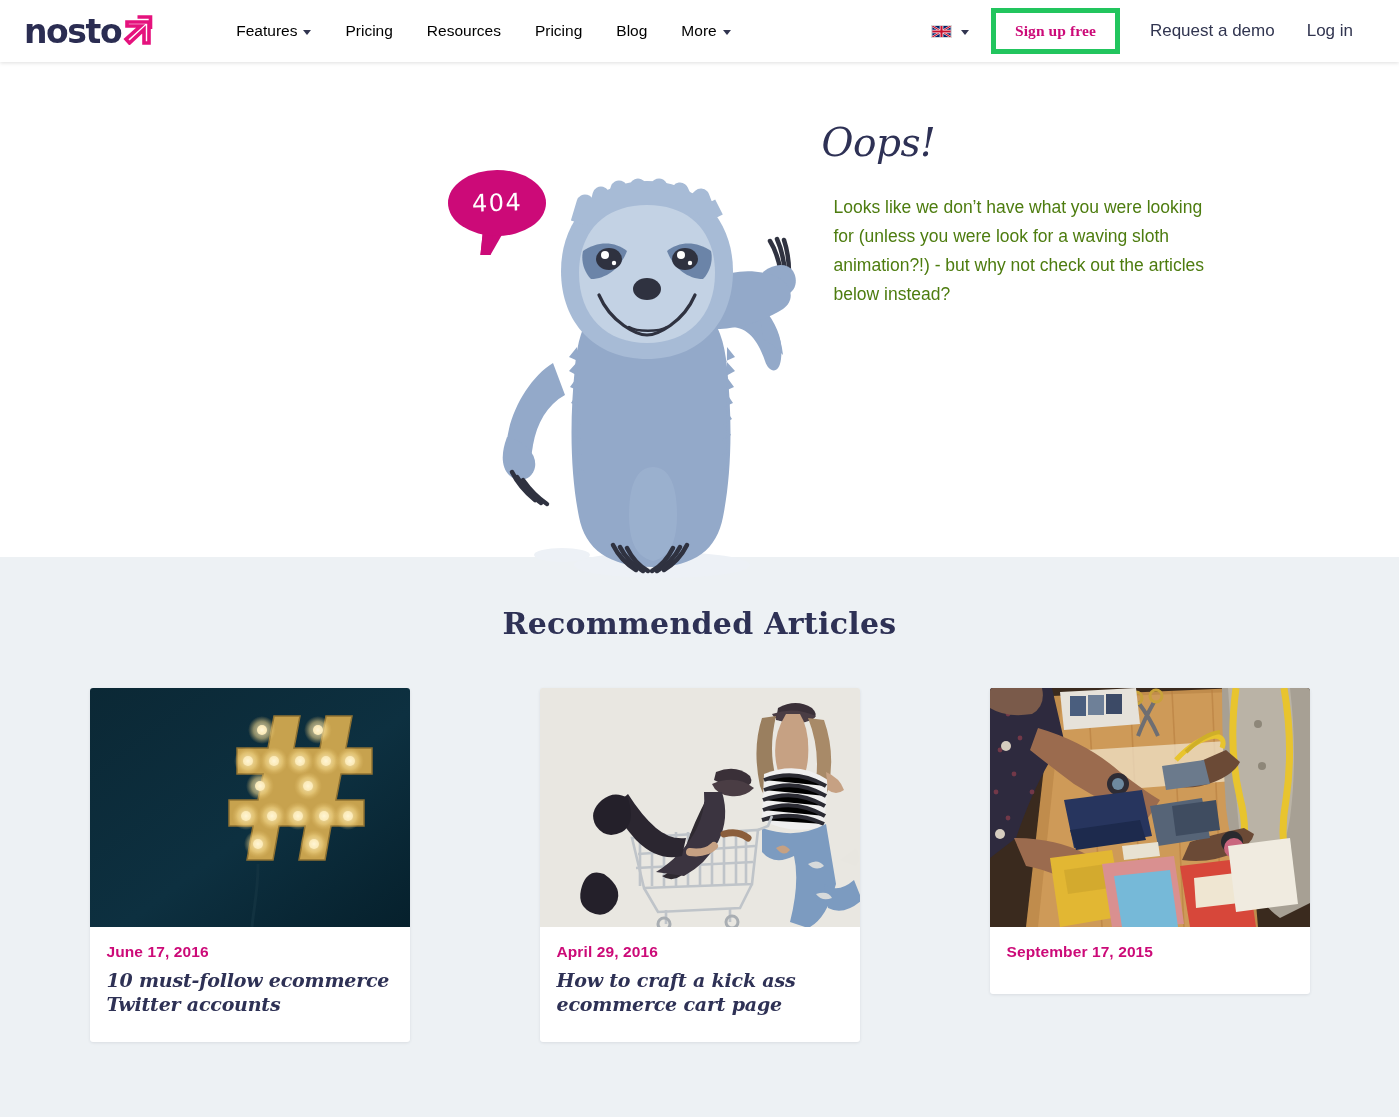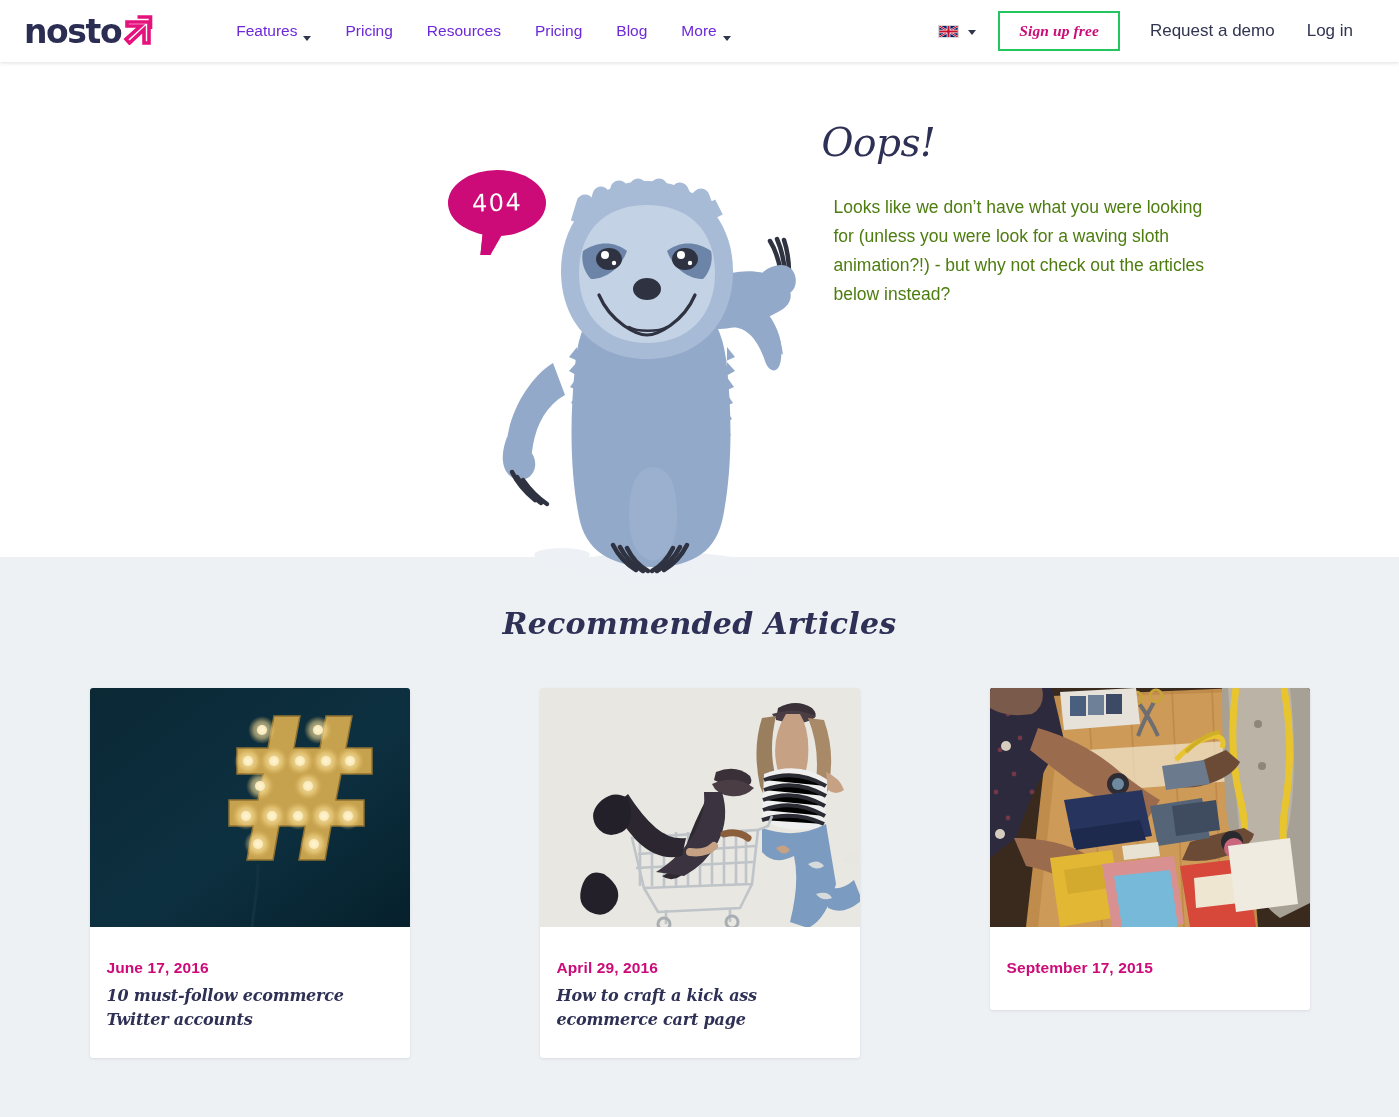--- a/index.html
+++ b/index.html
@@ -45,25 +45,25 @@
   .nav-links {
     display: flex;
     align-items: center;
     gap: 0px;
     list-style: none;
     margin: 0; padding: 0;
   }
   .nav-links li { margin: 0; }
   .nav-link {
     display: inline-flex;
-    align-items: flex-end;
+    align-items: center;
     gap: 6px;
     padding: 8px 17px;
     font-size: 15.5px;
-    color: #6d28d9;
+    color: #000000;
     text-decoration: none;
     white-space: nowrap;
     cursor: pointer;
   }
   .caret {
     width: 0; height: 0;
     border-left: 4.5px solid transparent;
     border-right: 4.5px solid transparent;
     border-top: 5px solid #313550;
     display: inline-block;
@@ -79,23 +79,22 @@
   .lang-select {
     display: flex;
     align-items: center;
     gap: 9px;
     padding: 6px 8px;
     cursor: pointer;
     margin-right: 14px;
   }
   .flag { display: block; border: 0.5px solid rgba(0,0,0,0.15); }
   .signup-btn {
-    border: 2px solid #22c55e;
+    border: 5px solid #22c55e;
     color: #CC0A78;
-    font-style: italic;
     font-weight: 700;
     font-size: 15.5px;
     padding: 9px 19px;
     text-decoration: none;
     background: #fff;
     cursor: pointer;
     white-space: nowrap;
     font-family: "Liberation Serif", serif;
     letter-spacing: 0.1px;
   }
@@ -189,21 +188,20 @@
 
   
   .articles {
     background: #EDF1F4;
     height: 560px;
     padding-top: 1px;
   }
   .section-title {
     text-align: center;
     font-family: "DejaVu Serif", serif;
-    font-style: italic;
     font-weight: 700;
     font-size: 30px;
     color: #2e3155;
     margin: 48px 0 0 0;
     letter-spacing: 0.3px;
   }
   .cards {
     display: flex;
     justify-content: center;
     gap: 130px;
@@ -212,33 +210,33 @@
   .card {
     width: 320px;
     background: #ffffff;
     border-radius: 3px;
     box-shadow: 0 1px 3px rgba(40,50,70,0.10);
     overflow: hidden;
     cursor: pointer;
     align-self: flex-start;
   }
   .card-img { width: 320px; height: 239px; display: block; }
-  .card-body { padding: 32px 17px 26px 17px; }
+  .card-body { padding: 16px 17px 26px 17px; }
   .card-date {
     color: #CC0A78;
     font-weight: 700;
     font-size: 15.5px;
     margin: 0 0 7px 0;
     letter-spacing: 0.1px;
   }
   .card-title {
     font-family: "DejaVu Serif", serif;
     font-style: italic;
     font-weight: 700;
-    font-size: 16px;
+    font-size: 19px;
     line-height: 24px;
     color: #2e3155;
     margin: 0;
     letter-spacing: -0.2px;
   }
 </style>
 </head>
 <body>
 
 <header class="navbar">

